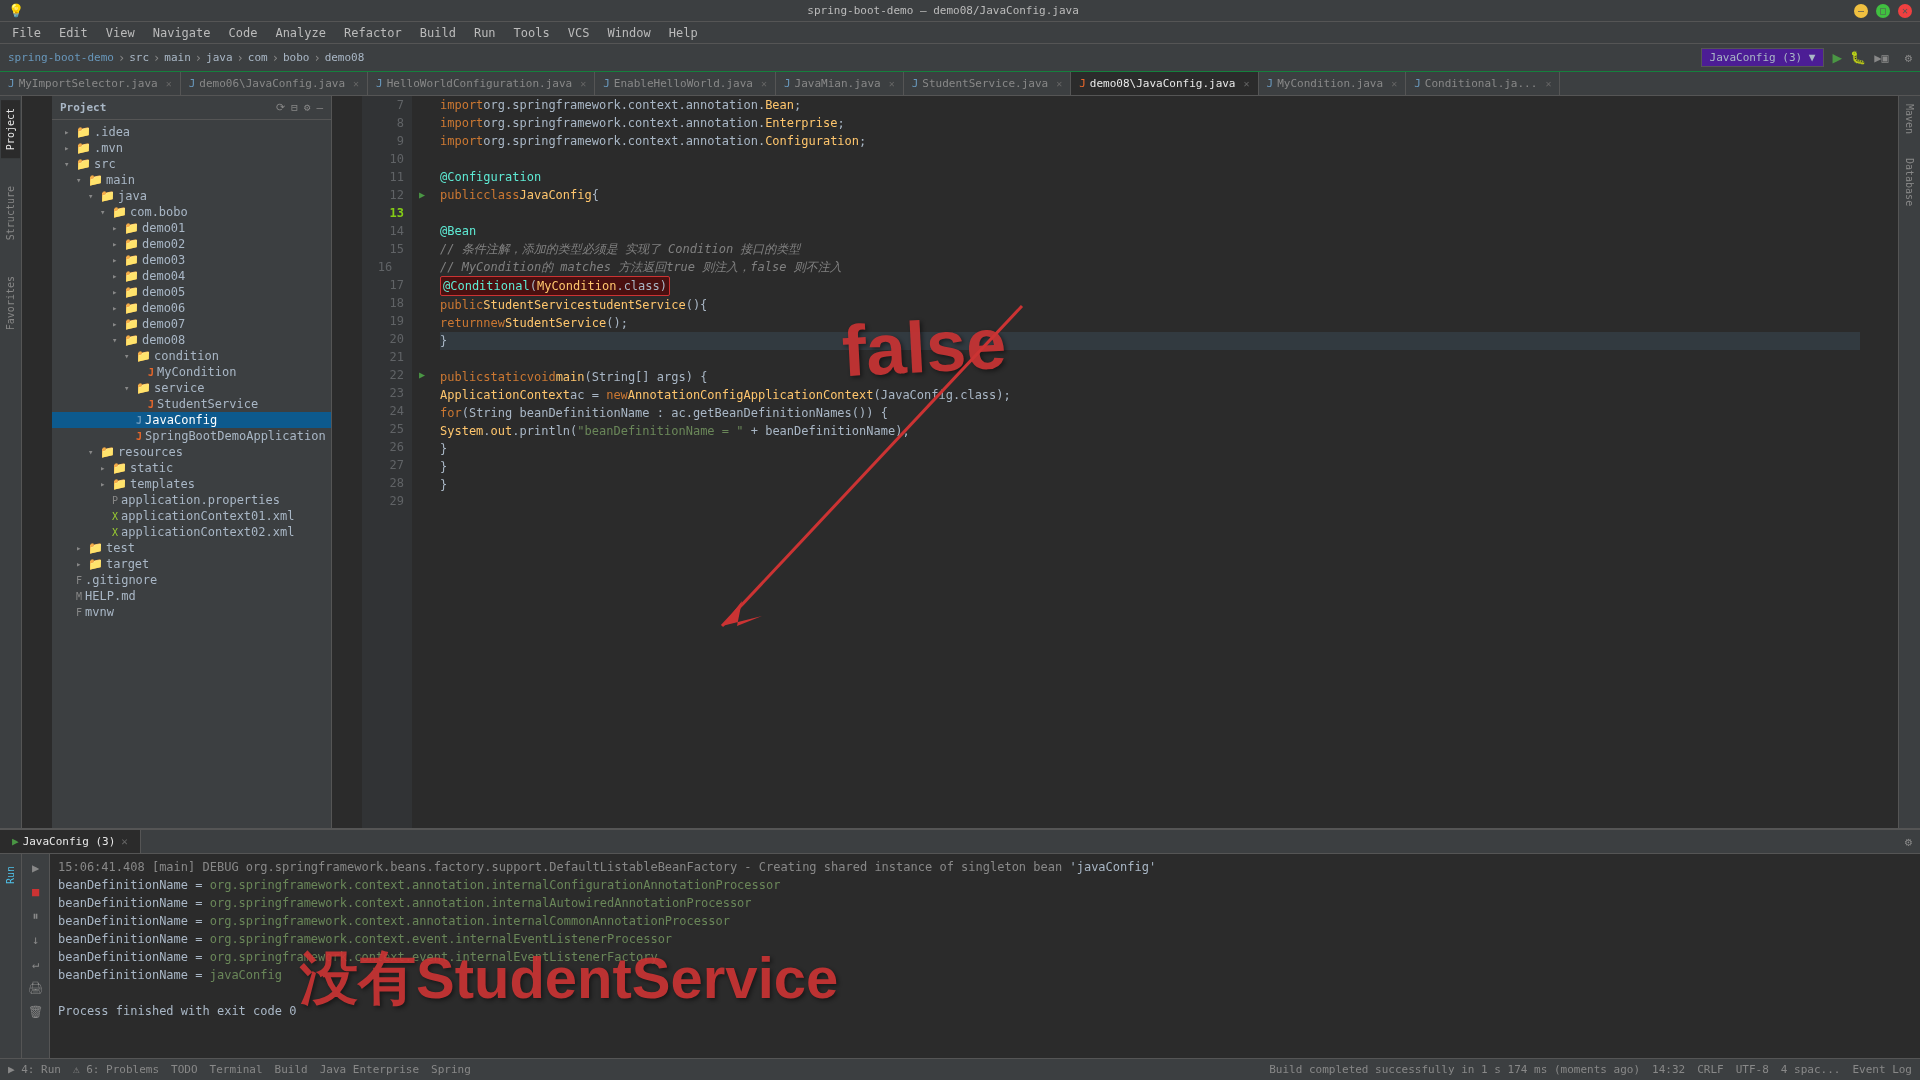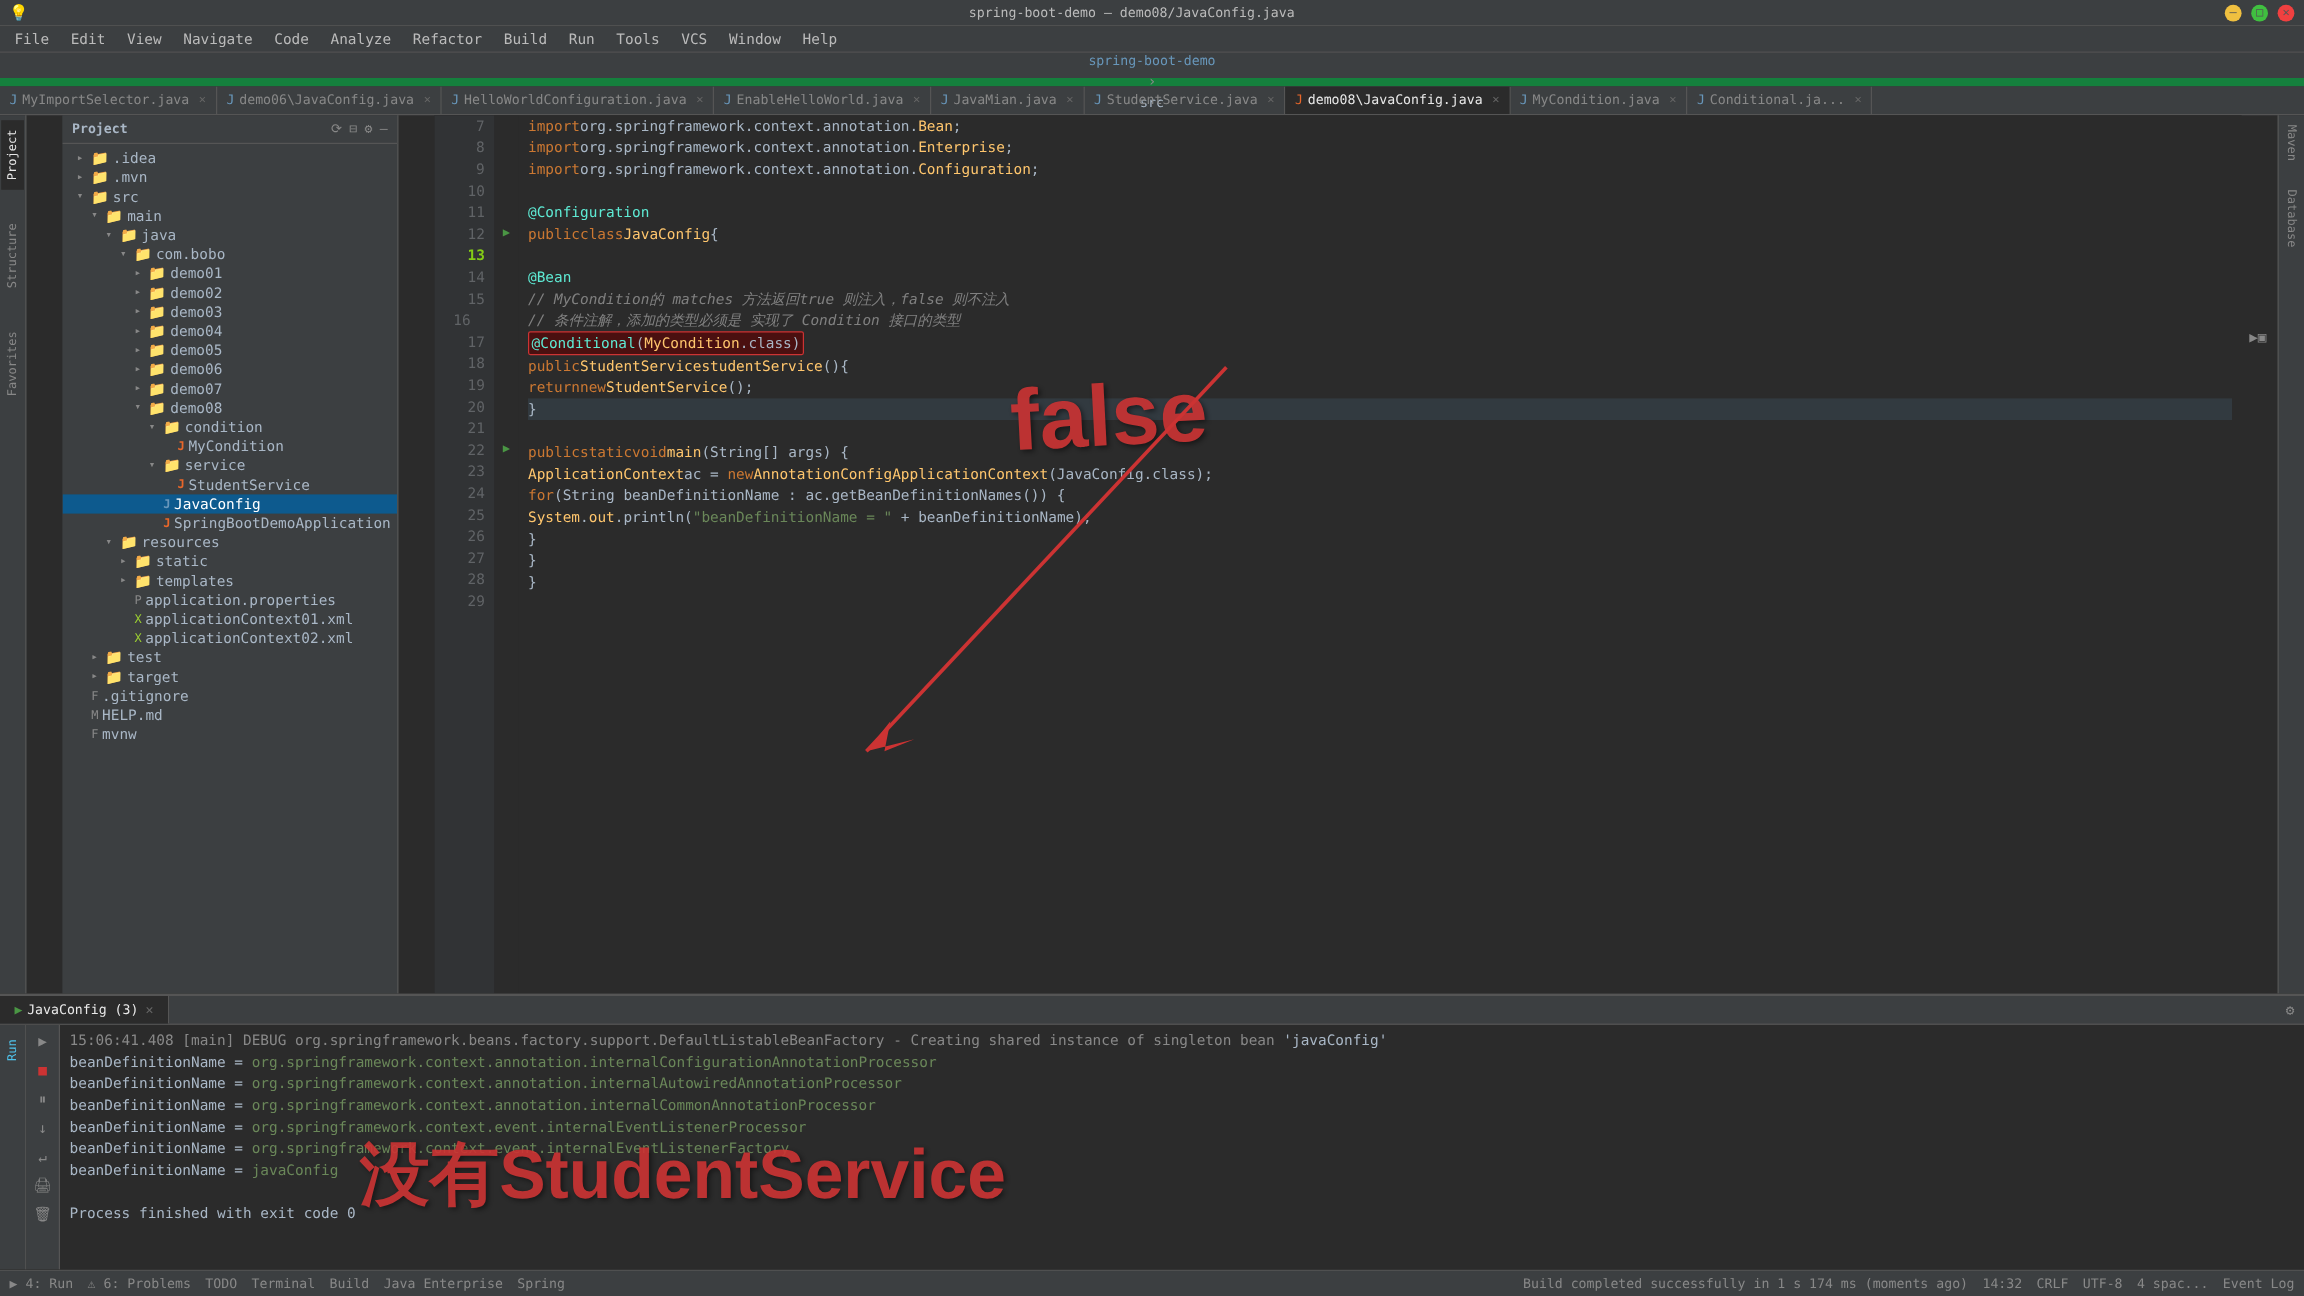--- a/index.html
+++ b/index.html
@@ -11,21 +11,21 @@
     #titlebar .win-btn { width: 14px; height: 14px; border-radius: 50%; cursor: pointer; display: flex; align-items: center; justify-content: center; font-size: 10px; color: #555; }
     #titlebar .win-btn.minimize { background: #f0c040; }
     #titlebar .win-btn.maximize { background: #40c040; }
     #titlebar .win-btn.close { background: #f04040; }
 
     
     #menubar { height: 22px; background: #3c3f41; display: flex; align-items: center; padding: 0 4px; font-size: 12px; color: #bbbbbb; border-bottom: 1px solid #555; gap: 2px; }
     #menubar .menu-item { padding: 2px 8px; cursor: pointer; }
 
     
-    #toolbar { height: 28px; background: #3c3f41; display: flex; align-items: center; padding: 0 8px; gap: 4px; border-bottom: 7px solid #15803d; flex-direction: column; }
+    #toolbar { height: 28px; background: #3c3f41; display: flex; align-items: center; padding: 0 8px; gap: 4px; border-bottom: 1px solid #15803d; }
 
     
     #tabbar { height: 24px; background: #3c3f41; display: flex; align-items: stretch; overflow: hidden; border-bottom: 1px solid #555; }
     .tab { display: flex; align-items: center; padding: 0 8px; font-size: 11px; color: #888; border-right: 1px solid #555; cursor: pointer; white-space: nowrap; gap: 4px; min-width: 0; }
     .tab.active { background: #2b2b2b; color: #e8e8e8; }
     .tab .tab-close { font-size: 10px; color: #666; margin-left: 4px; }
     .tab .tab-icon-j { color: #6897bb; }
 
     
     #main { display: flex; height: calc(1080px - 22px - 22px - 28px - 20px - 24px - 24px - 22px); }
@@ -448,22 +448,22 @@
 
       <div id="code-area">
       <div class="code-line"><span class="kw">import</span> <span class="plain">org.springframework.context.annotation.</span><span class="class-name">Bean</span><span class="plain">;</span></div>
           <div class="code-line"><span class="kw">import</span> <span class="plain">org.springframework.context.annotation.</span><span class="class-name">Enterprise</span><span class="plain">;</span></div>
           <div class="code-line"><span class="kw">import</span> <span class="plain">org.springframework.context.annotation.</span><span class="class-name">Configuration</span><span class="plain">;</span></div>
           <div class="code-line">&nbsp;</div>
           <div class="code-line"><span class="annotation">@Configuration</span></div>
           <div class="code-line"><span class="kw">public</span> <span class="kw">class</span> <span class="class-name">JavaConfig</span> <span class="plain">{</span></div>
           <div class="code-line">&nbsp;</div>
           <div class="code-line">    <span class="annotation">@Bean</span></div>
+          <div class="code-line">    <span class="comment">// 条件注解，添加的类型必须是 实现了 Condition 接口的类型</span></div>
           <div class="code-line">    <span class="comment">// MyCondition的 matches 方法返回true 则注入，false 则不注入</span></div>
-          <div class="code-line">    <span class="comment">// 条件注解，添加的类型必须是 实现了 Condition 接口的类型</span></div>
           <div class="code-line">    <span style="background:#4a1010; border:1px solid #cc3333; border-radius:2px; padding:0 2px;"><span class="annotation">@Conditional</span><span class="plain">(</span><span class="class-name">MyCondition</span><span class="plain">.class)</span></span></div>
           <div class="code-line">    <span class="kw">public</span> <span class="class-name">StudentService</span> <span class="method">studentService</span><span class="plain">(){</span></div>
           <div class="code-line">        <span class="kw">return</span> <span class="kw">new</span> <span class="class-name">StudentService</span><span class="plain">();</span></div>
           <div class="code-line highlighted">    <span class="plain">}</span></div>
           <div class="code-line">&nbsp;</div>
           <div class="code-line">    <span class="kw">public</span> <span class="kw">static</span> <span class="kw">void</span> <span class="method">main</span><span class="plain">(String[] args) {</span></div>
           <div class="code-line">        <span class="class-name">ApplicationContext</span> <span class="plain">ac = </span><span class="kw">new</span> <span class="class-name">AnnotationConfigApplicationContext</span><span class="plain">(JavaConfig.class);</span></div>
           <div class="code-line">        <span class="kw">for</span> <span class="plain">(String beanDefinitionName : ac.getBeanDefinitionNames()) {</span></div>
           <div class="code-line">            <span class="class-name">System</span><span class="plain">.</span><span class="method">out</span><span class="plain">.println(</span><span class="string">"beanDefinitionName = "</span><span class="plain"> + beanDefinitionName);</span></div>
           <div class="code-line">        <span class="plain">}</span></div>

